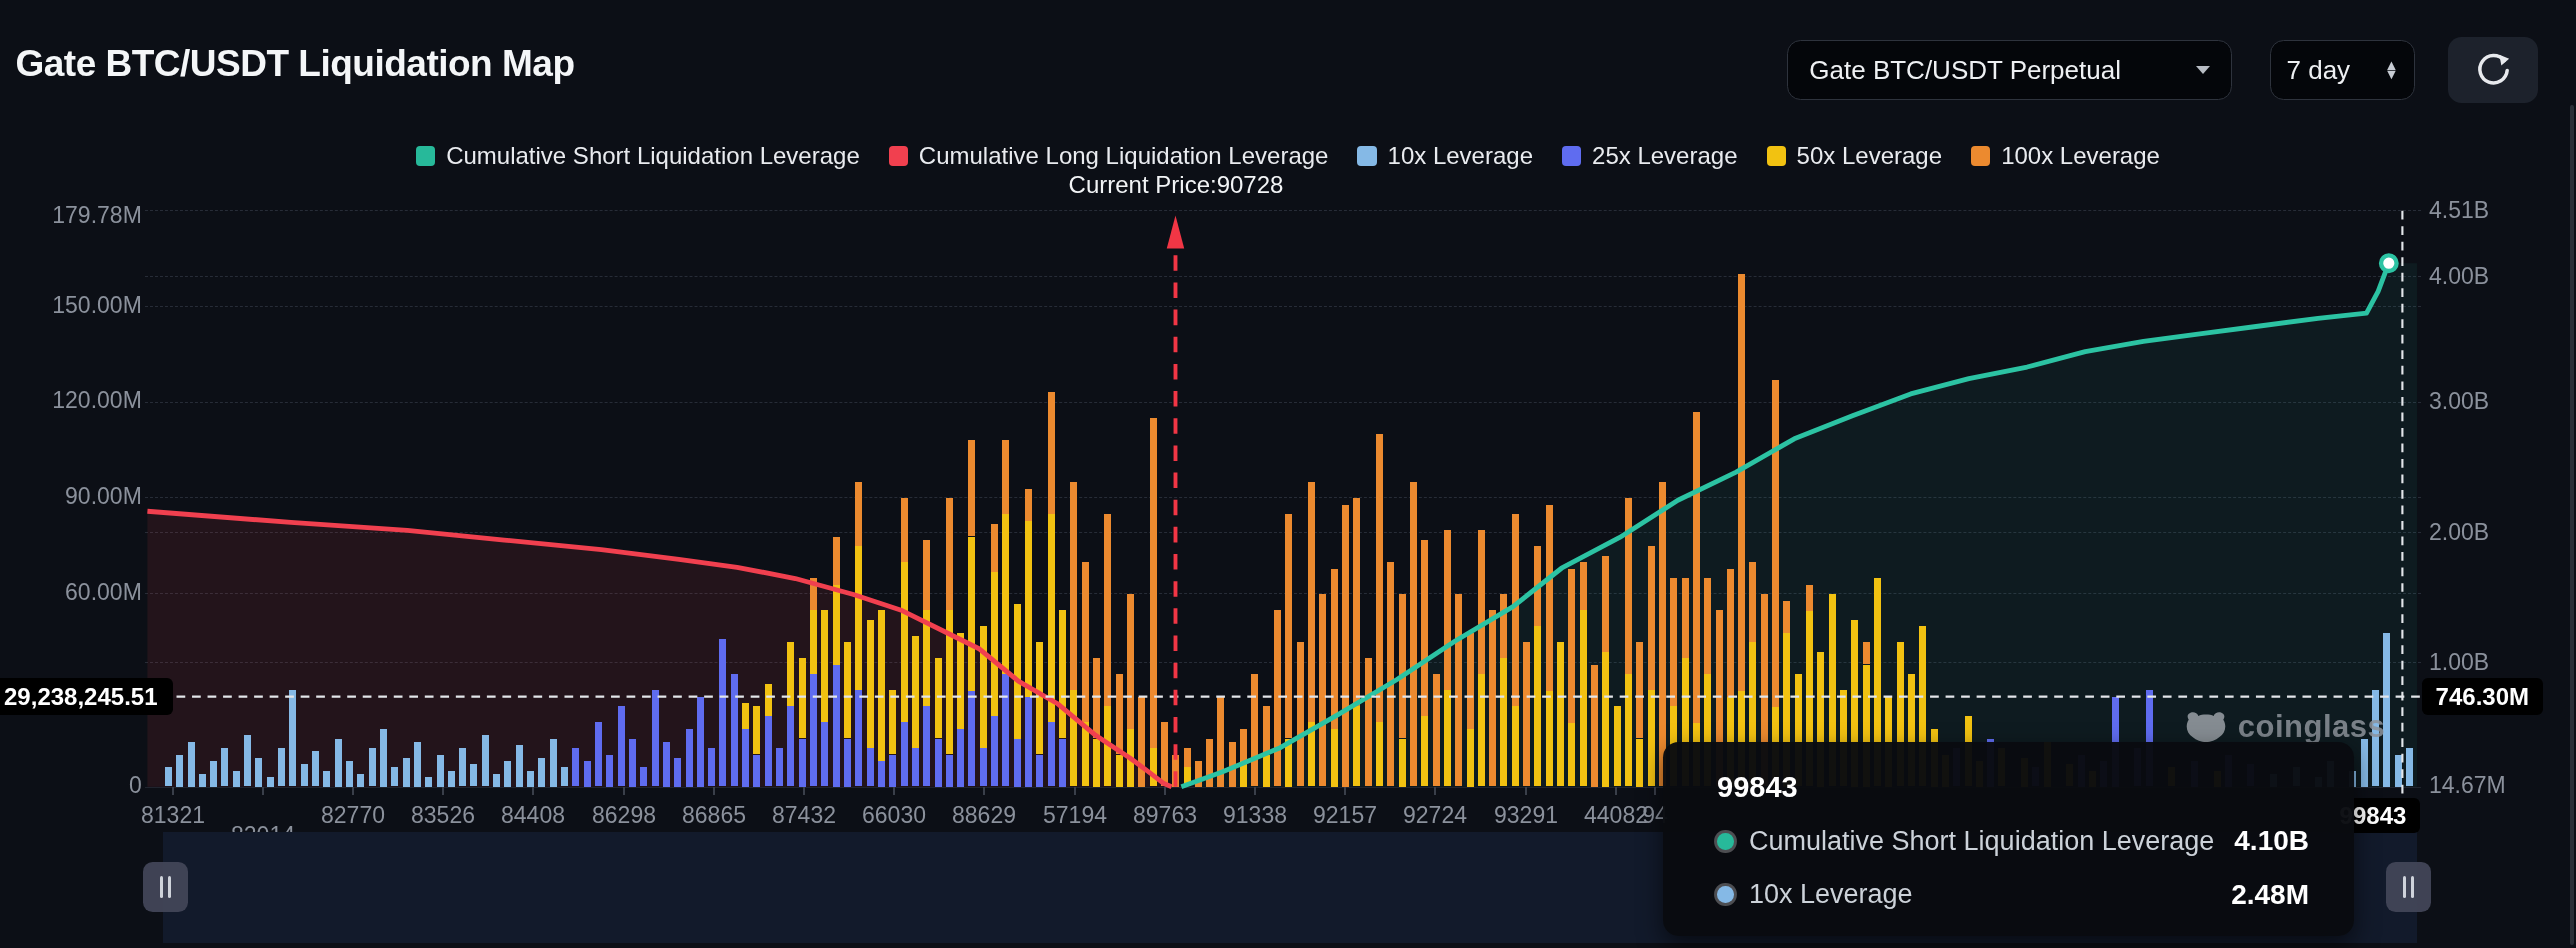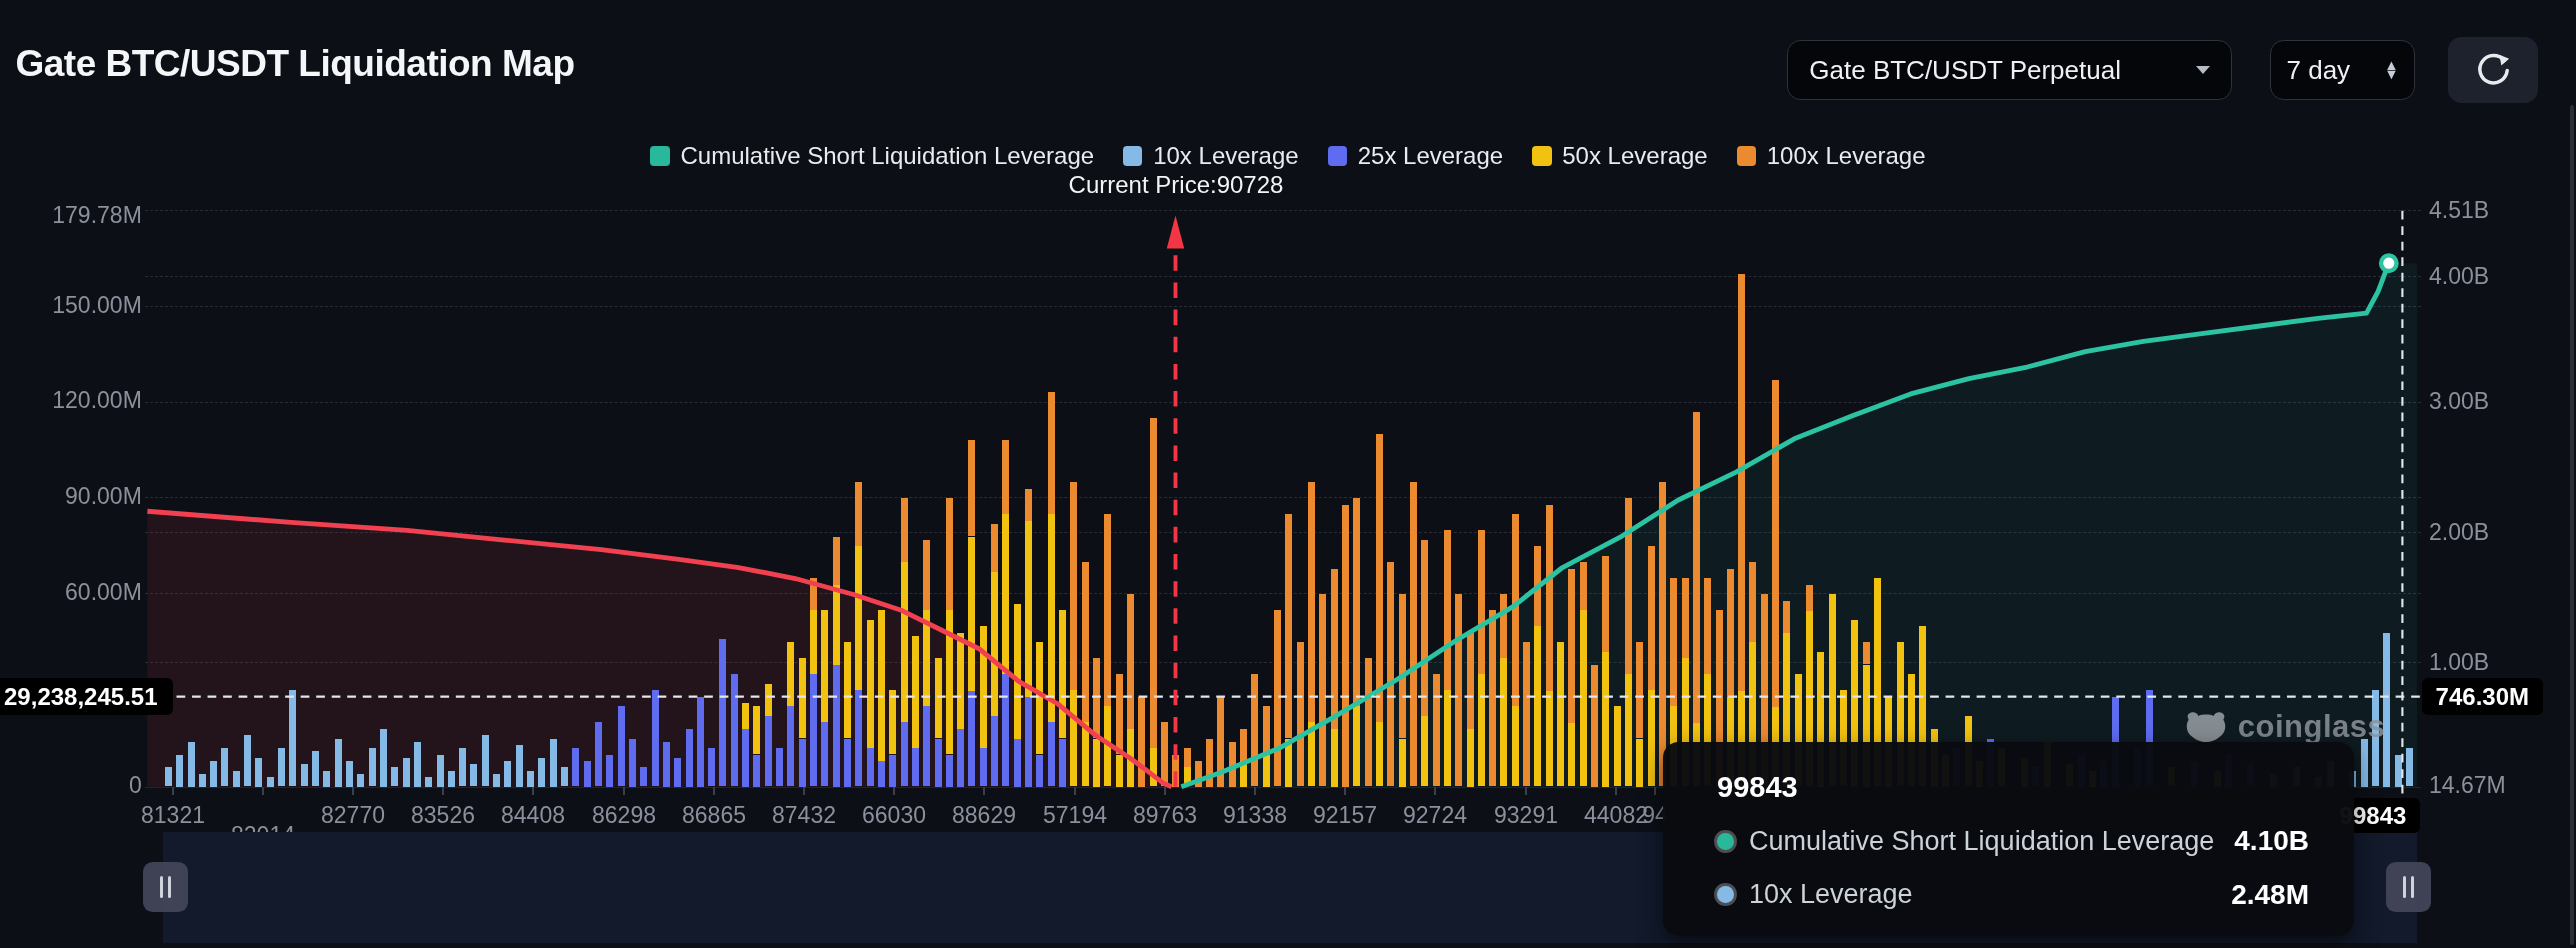--- a/index.html
+++ b/index.html
@@ -81,20 +81,24 @@
         <path d="M33 14 A 14 14 0 1 0 36 24" fill="none" stroke="#e8eaee" stroke-width="3.6" stroke-linecap="round"></path>
         <polygon points="28,8 38,12 30,19" fill="#e8eaee"></polygon>
       </svg>
     </span>
   </div>
 
   <div class="abs" id="legend">
       <div class="legend-item">
         <span class="legend-swatch" style="background: rgb(39, 185, 154);"></span>
         <span>Cumulative Short Liquidation Leverage</span>
+      </div>
+      <div class="legend-item">
+        <span class="legend-swatch" style="background: rgb(241, 64, 79);"></span>
+        <span>Cumulative Long Liquidation Leverage</span>
       </div>
       <div class="legend-item">
         <span class="legend-swatch" style="background: rgb(133, 185, 230);"></span>
         <span>10x Leverage</span>
       </div>
       <div class="legend-item">
         <span class="legend-swatch" style="background: rgb(95, 108, 240);"></span>
         <span>25x Leverage</span>
       </div>
       <div class="legend-item">

